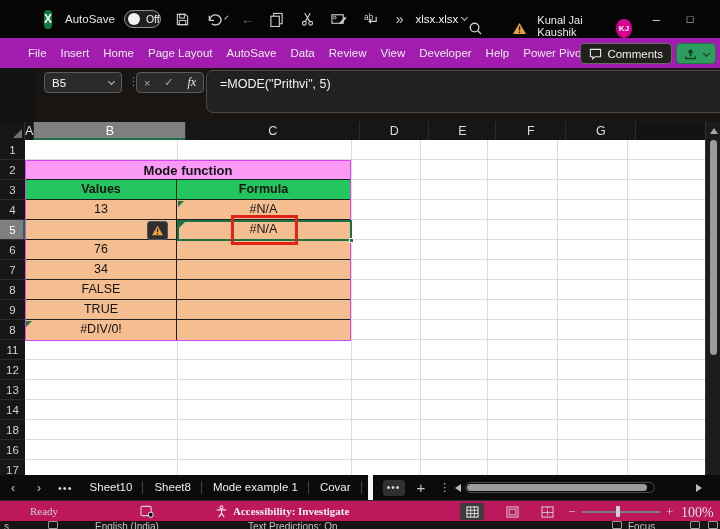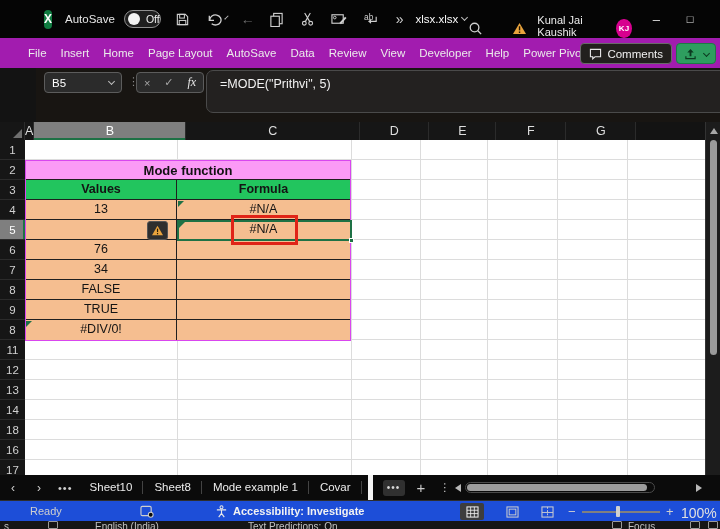--- a/index.html
+++ b/index.html
@@ -131,22 +131,22 @@
   .plusbtn { font-size:15px; color:#cccccc; margin-left:12px; }
   .kebab { font-size:11px; color:#cccccc; margin-left:14px; }
   .tri-left { position:absolute; left:455px; top:9px; width:0; height:0;
               border-top:4px solid transparent; border-bottom:4px solid transparent; border-right:6px solid #b8b8b8; }
   .htrack { position:absolute; left:465px; top:7px; width:190px; height:11px; border:1px solid #4a4a4a; border-radius:6px; }
   .hthumb { position:absolute; left:467px; top:9px; width:180px; height:7px; background:#9c9c9c; border-radius:4px; }
   .tri-right { position:absolute; left:696px; top:9px; width:0; height:0;
                border-top:4px solid transparent; border-bottom:4px solid transparent; border-left:6px solid #b8b8b8; }
 
   
-  .statusbar { position:absolute; left:0; top:500px; width:720px; height:21px; background:#1d4ed8;
-               border-top:1px solid #2d2d2d; color:#cfcfcf; }
+  .statusbar { position:absolute; left:0; top:500px; width:720px; height:21px; background:#be185d;
+               border-top:1px solid #2d2d2d; color:#cfcfcf;font-family:Liberation Serif, serif; }
   .status-ready { position:absolute; left:30px; top:4px; font-size:11px; }
   .macro-ic { position:absolute; left:140px; top:3px; }
   .acc-ic { position:absolute; left:215px; top:3px; }
   .status-acc { position:absolute; left:233px; top:4px; font-size:11px; font-weight:bold; color:#f2f2f2; }
   .view-ic { position:absolute; top:2px; width:24px; height:17px; display:flex; align-items:center; justify-content:center; border-radius:2px; }
   .view-ic.sel { background:#3d3d3d; }
   .zoom-out { position:absolute; left:568px; top:3px; font-size:13px; color:#cfcfcf; }
   .zoom-track { position:absolute; left:582px; top:10px; width:78px; height:2px; background:#808080; }
   .zoom-thumb { position:absolute; left:616px; top:5px; width:4px; height:11px; background:#d0d0d0; border-radius:1px; }
   .zoom-in { position:absolute; left:666px; top:3px; font-size:13px; color:#cfcfcf; }

